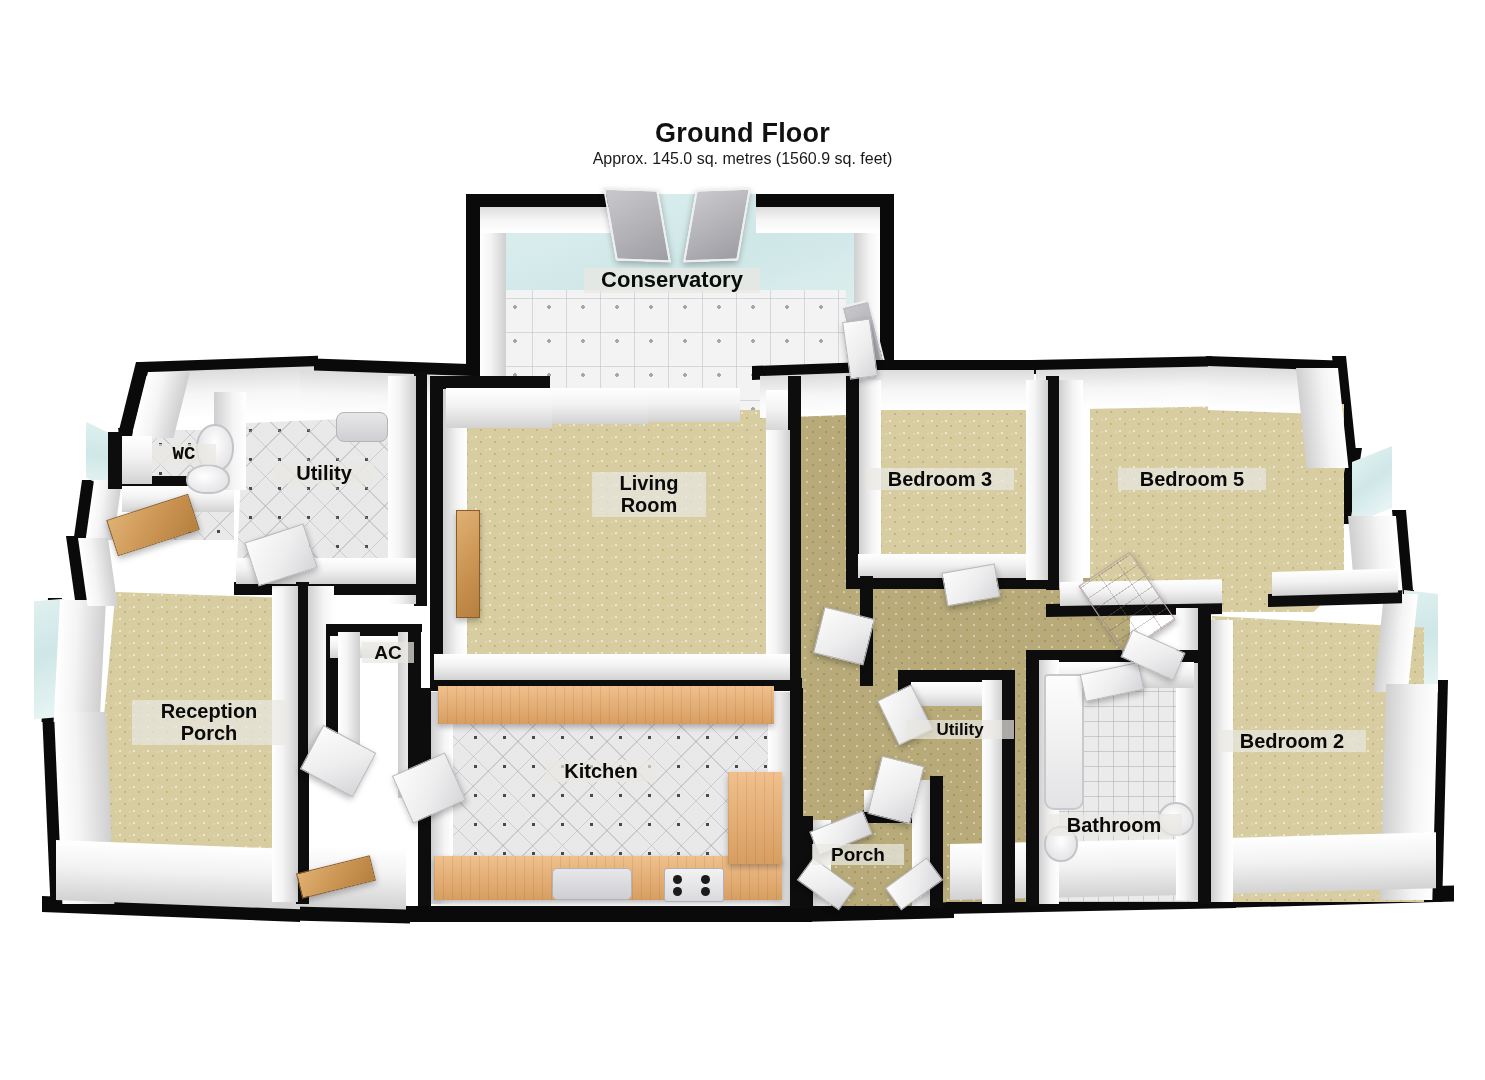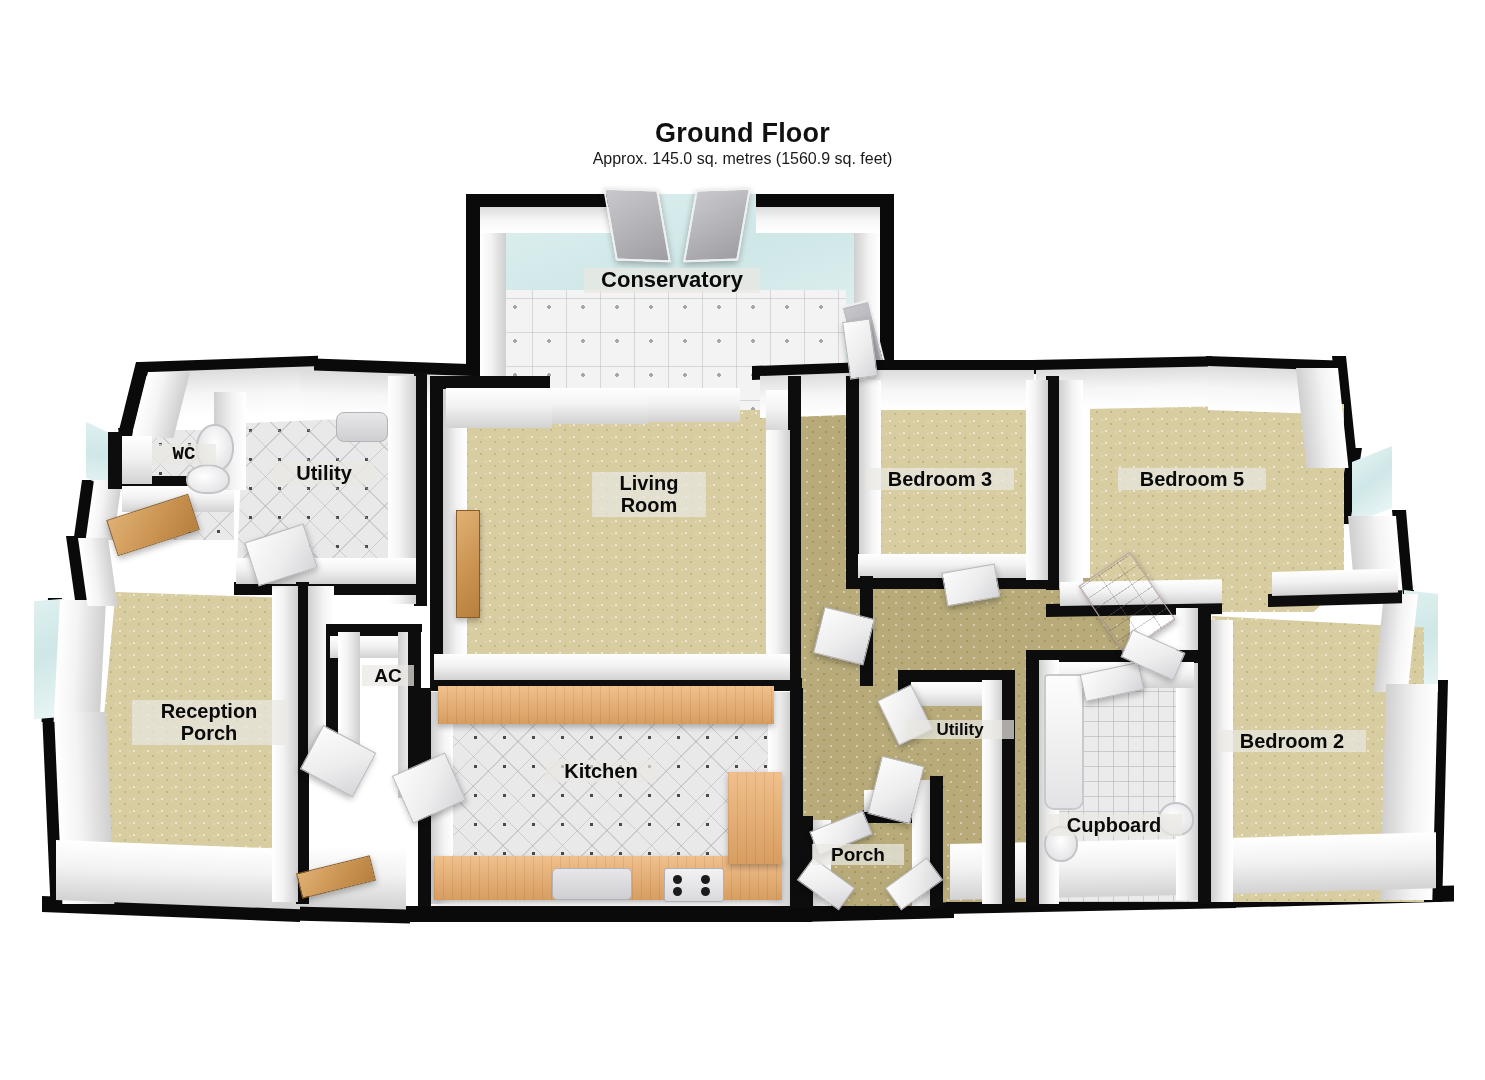--- a/index.html
+++ b/index.html
@@ -333,25 +333,25 @@
     <div class="blk door shadow" style="left:874px;top:580px;width:42px;height:58px;transform:rotate(14deg);"></div>
     <div class="blk door shadow" style="left:812px;top:640px;width:56px;height:24px;transform:rotate(-22deg);"></div>
     <div class="blk door shadow" style="left:800px;top:690px;width:50px;height:26px;transform:rotate(36deg);"></div>
     <div class="blk door shadow" style="left:888px;top:690px;width:50px;height:26px;transform:rotate(-36deg);"></div>
     <div class="blk door shadow" style="left:846px;top:140px;width:26px;height:56px;transform:rotate(-8deg);"></div>
 
     <div class="lbl l19" style="left:152px;top:264px;width:56px;font-family:Liberation Mono, monospace;">WC</div>
     <div class="lbl l20" style="left:274px;top:282px;width:92px;">Utility</div>
     <div class="lbl l20" style="left:132px;top:520px;width:146px;">Reception
 Porch</div>
-    <div class="lbl l19" style="left:362px;top:485px;width:44px;">AC</div>
+    <div class="lbl l19" style="left:362px;top:462px;width:44px;">AC</div>
     <div class="lbl l20" style="left:592px;top:292px;width:106px;">Living
 Room</div>
     <div class="lbl l20" style="left:546px;top:580px;width:102px;">Kitchen</div>
     <div class="lbl l19" style="left:812px;top:664px;width:84px;">Porch</div>
     <div class="lbl l17" style="left:906px;top:540px;width:100px;">Utility</div>
     <div class="lbl l20" style="left:866px;top:288px;width:140px;">Bedroom 3</div>
     <div class="lbl l20" style="left:1118px;top:288px;width:140px;">Bedroom 5</div>
     <div class="lbl l20" style="left:1218px;top:550px;width:140px;">Bedroom 2</div>
-    <div class="lbl l20" style="left:1046px;top:634px;width:128px;">Cupboard</div>
+    <div class="lbl l20" style="left:1046px;top:634px;width:128px;">Bathroom</div>
 
   </div>
 </div>
 
 </body></html>

